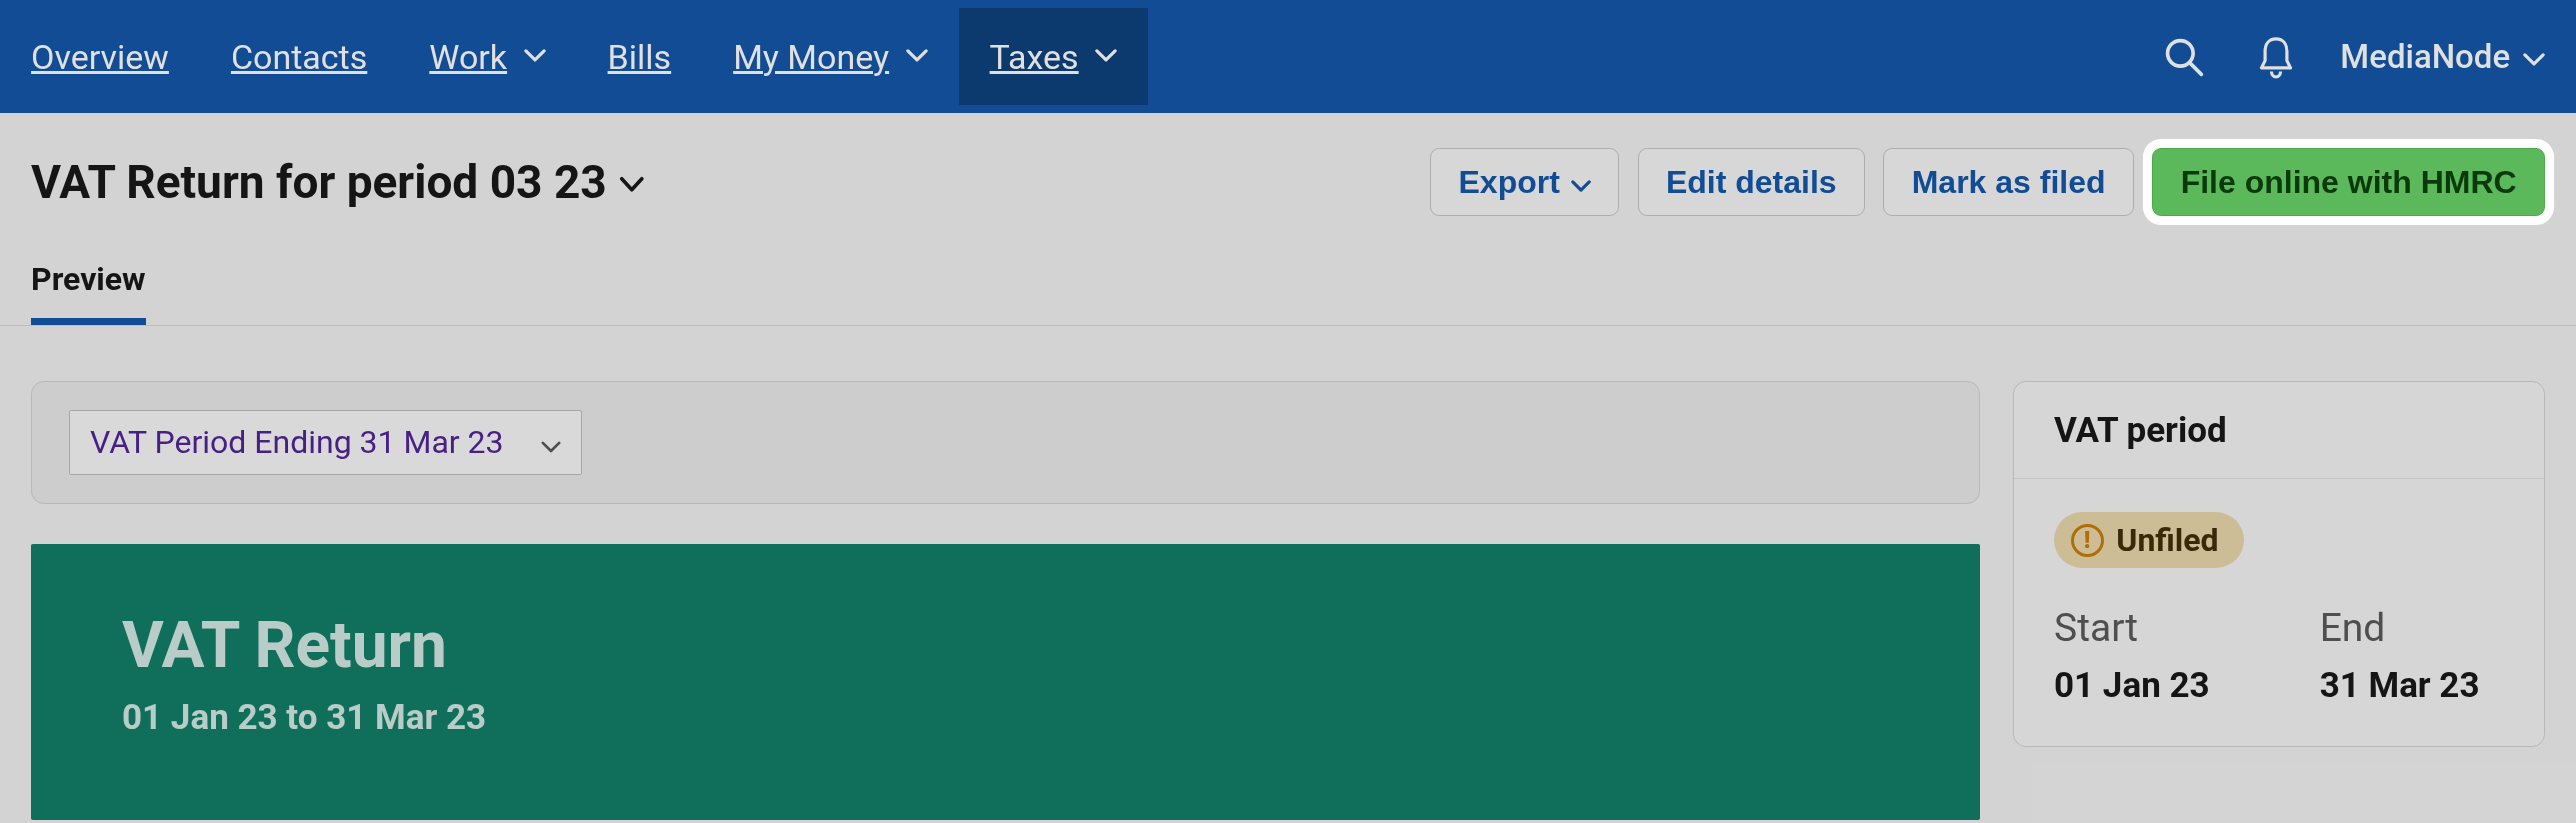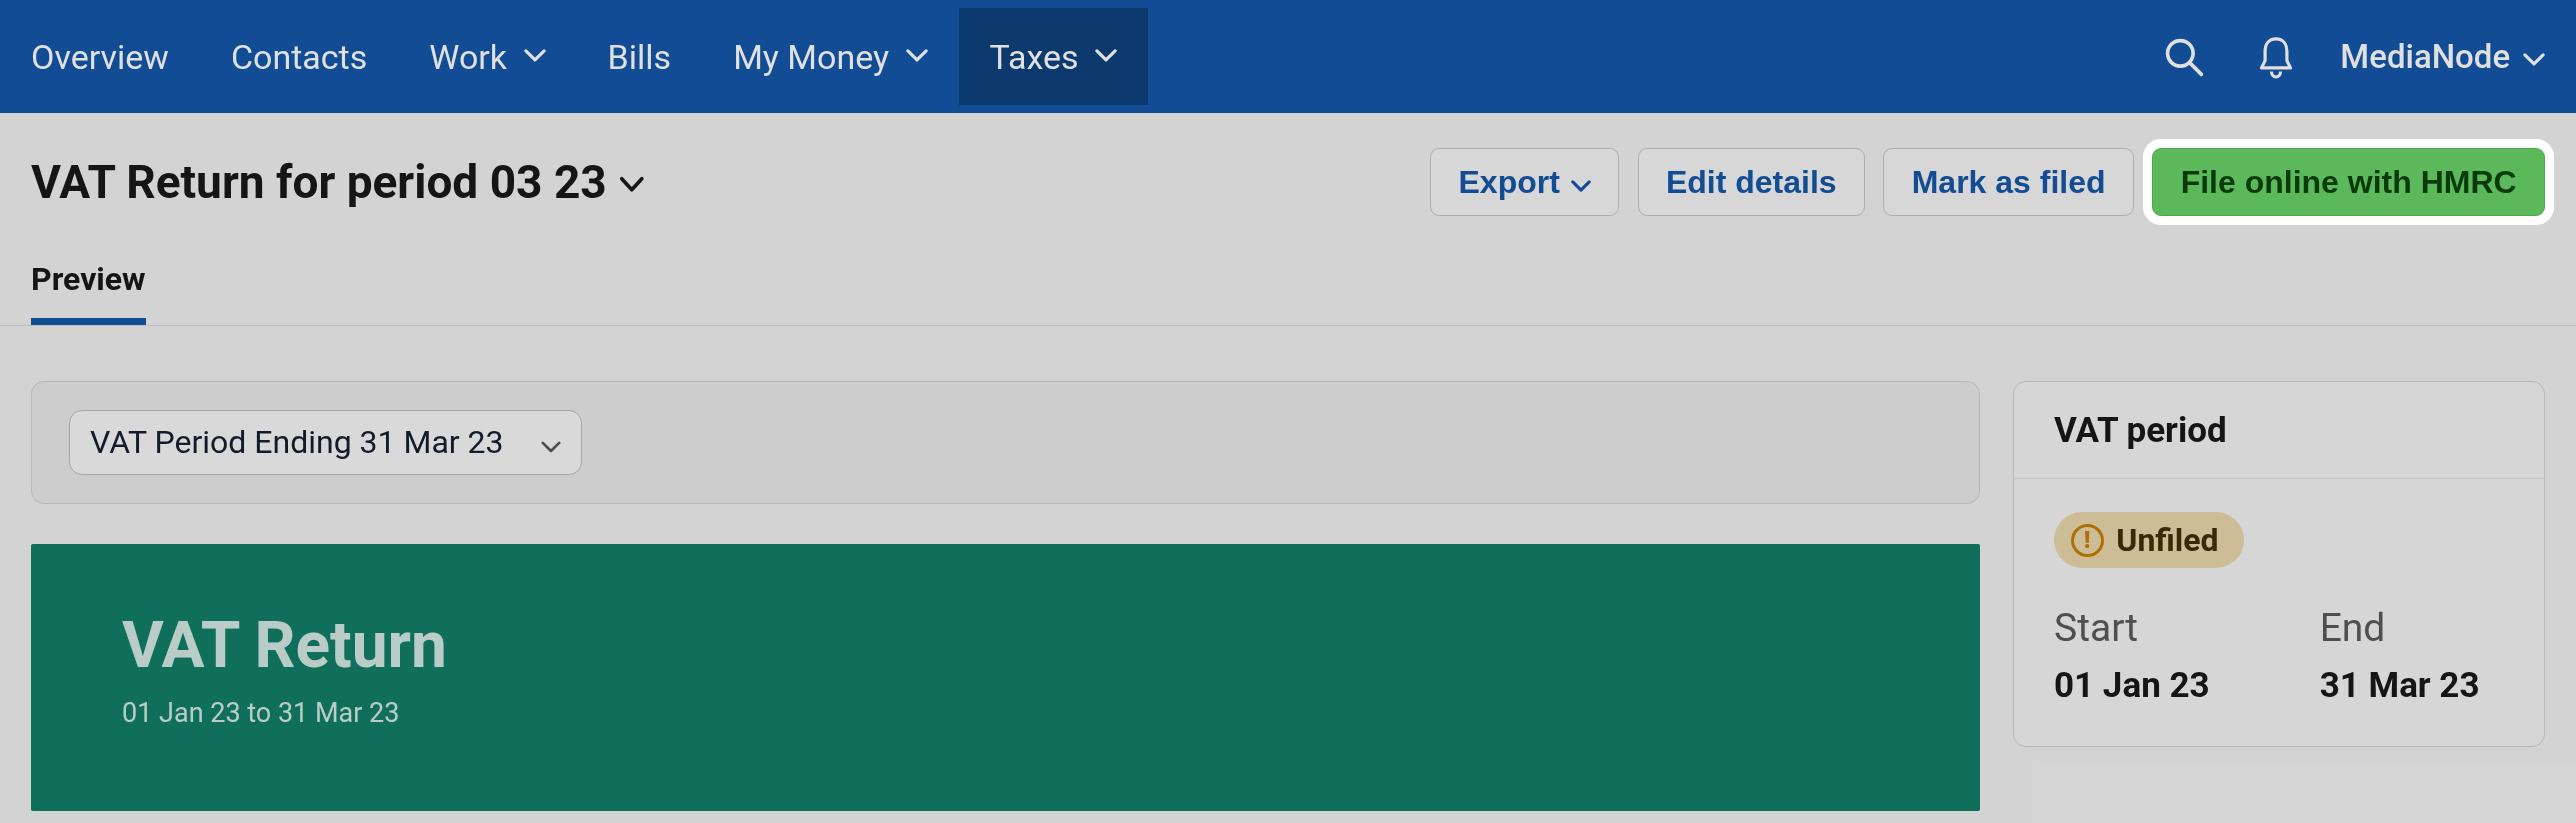--- a/index.html
+++ b/index.html
@@ -30,20 +30,21 @@
       font-weight: 400;
     }
     .nav-items { display: flex; align-items: center; gap: 0; }
     .nav-item {
       display: flex;
       align-items: center;
       padding: 0 31px;
       height: 97px;
       cursor: pointer;
       white-space: nowrap;
+      text-decoration: underline;
     }
     .nav-item:first-child { padding-left: 5.5px; }
     .nav-item.active { background: #063d7a; }
     .nav-chevron { margin-left: 16.5px; display: inline-flex; }
     .nav-right { margin-left: auto; display: flex; align-items: center; gap: 37px; }
     .nav-icon { display: inline-flex; align-items: center; justify-content: center; width: 55px; height: 55px; cursor: pointer; }
     .account-menu { display: flex; align-items: center; gap: 12.8px; cursor: pointer; font-size: 33px; font-weight: 500; padding-right: 5.5px;}
 
     
     .page-header {
@@ -117,45 +118,45 @@
     .period-select-card {
       border: 1.8px solid #d0d0d0;
       border-radius: 12.8px;
       padding: 27.4px 37px;
       background: #e9e9e9;
     }
     .select-box {
       display: inline-flex;
       align-items: center;
       border: 1.8px solid #bbb;
-      border-radius: 13px;
+      border-radius: 2px;
       background: #f7f7f7;
       padding: 12.8px 20px;
       font-size: 32px;
-      color: #0f172a;
+      color: #4c1d95;
       cursor: pointer;
       gap: 37px;
     }
     .vat-return-banner {
       margin-top: 40px;
       background: #0b7b62;
       color: #e8f5f2;
       padding: 64px 91px 82px 91px;
       border-radius: 1.8px;
     }
     .vat-return-banner h2 {
       font-size: 64px;
       font-weight: 700;
       color: #d2e8e3;
       margin-bottom: 14.6px;
     }
     .vat-return-banner .date-range {
-      font-size: 27px;
+      font-size: 35px;
       color: #d2e8e3;
-      font-weight: 400;
+      font-weight: 700;
     }
 
     .side-card {
       border: 1.8px solid #d0d0d0;
       border-radius: 12.8px;
       background: #f4f4f4;
     }
     .side-card-header {
       padding: 27.4px 40px;
       font-size: 35px;

